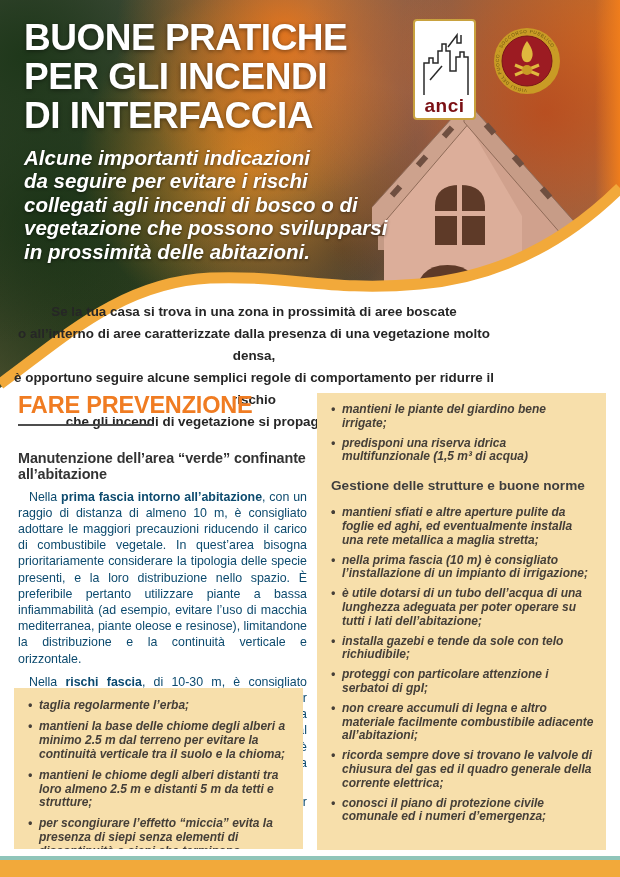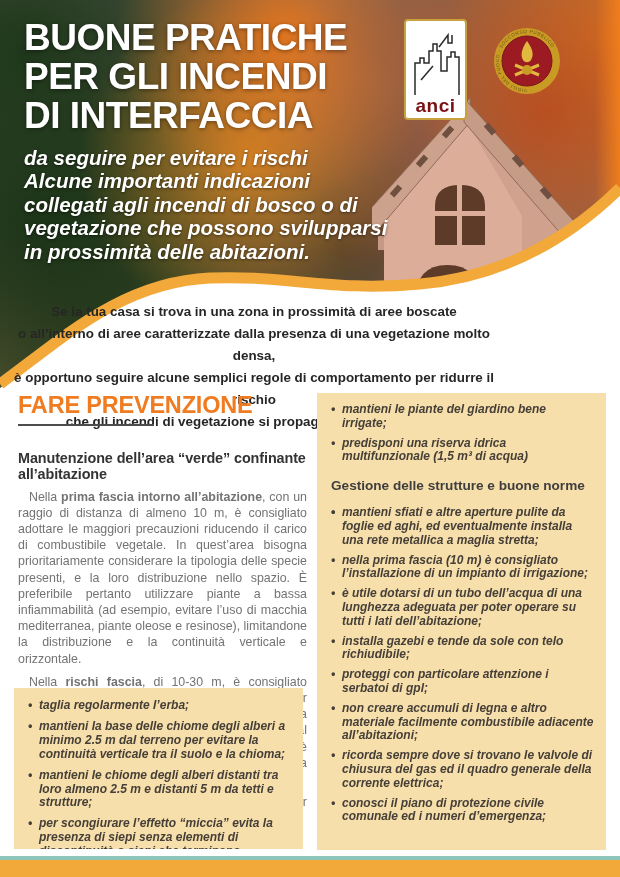--- a/index.html
+++ b/index.html
@@ -37,39 +37,39 @@
     position:absolute;left:24px;top:146px;width:390px;
     color:#fff;font-size:20.5px;line-height:23.4px;font-weight:700;font-style:italic;
     text-shadow:0 1px 3px rgba(0,0,0,.5);
   }
   
   .house{position:absolute;left:372px;top:96px;}
   
   .wave{position:absolute;left:0;top:170px;}
   
   .anci{
-    position:absolute;left:404px;top:19px;width:63px;height:101px;
+    position:absolute;left:413px;top:19px;width:63px;height:101px;
     background:#fff;border:2px solid #c9a23f;border-radius:4px;
     display:flex;flex-direction:column;align-items:center;justify-content:flex-end;
     padding-bottom:3px;
   }
   .anci-label{color:#7b1014;font-weight:700;font-size:19px;letter-spacing:.5px;line-height:18px;}
   .anci-art{position:absolute;left:3px;top:4px;}
   .vf{position:absolute;left:493px;top:27px;width:68px;height:68px;}
 
   
   .intro{position:absolute;left:0;top:301px;width:508px;text-align:center;
     color:#262626;font-size:13.4px;font-weight:700;line-height:22px;}
 
   
   .col-left{position:absolute;left:18px;top:392px;width:289px;}
   .h1{color:var(--accent-orange);font-size:23.5px;font-weight:700;letter-spacing:-.2px;}
   .h1-rule{width:136px;height:1.5px;background:#4d4d4d;margin-top:5px;}
   .h2{margin-top:24px;color:#333;font-size:14.4px;font-weight:700;letter-spacing:-.1px;}
-  .body-p{margin-top:7px;color:#737373;font-size:12.4px;line-height:16.2px;
+  .body-p{margin-top:7px;color:#0c4a6e;font-size:12.4px;line-height:16.2px;
     text-align:justify;text-indent:11px;hyphens:auto;-webkit-hyphens:auto;}
 
   .tan-box{position:absolute;background:var(--box-fill);overflow:hidden;}
   .box-left{left:14px;top:688px;width:289px;height:161px;padding:11px 12px 6px 14px;}
   .box-right{left:317px;top:393px;width:289px;height:457px;padding:10px 12px 6px 14px;}
 
   ul.bullets{list-style:none;}
   ul.bullets li{
     position:relative;padding-left:11px;margin-bottom:7px;
     color:#453f38;font-size:12px;line-height:13.9px;font-style:italic;font-weight:600;
@@ -118,22 +118,22 @@
   </svg>
 
   <div class="hero-title">
 
   <div>BUONE PRATICHE</div>
       <div>PER GLI INCENDI</div>
       <div>DI INTERFACCIA</div>
     </div>
   <div class="hero-subtitle">
 
-  <div>da seguire per evitare i rischi</div>
-      <div>Alcune importanti indicazioni</div>
+  <div>Alcune importanti indicazioni</div>
+      <div>da seguire per evitare i rischi</div>
       <div>collegati agli incendi di bosco o di</div>
       <div>vegetazione che possono svilupparsi</div>
       <div>in prossimità delle abitazioni.</div>
     </div>
 
   <div class="anci">
     <svg class="anci-art" width="55" height="72" viewBox="0 0 55 72">
       <g fill="none" stroke="#2a2a2a" stroke-width="1.5">
         <path d="M6 70 V38 h5 v-5 h4 v5 h5 v-12 h4 v-7 h4 v7 h4 v20 h6 V32 h4 v-5 h4 v5 h4 v38"></path>
         <path d="M12 55 l12 -14"></path>

